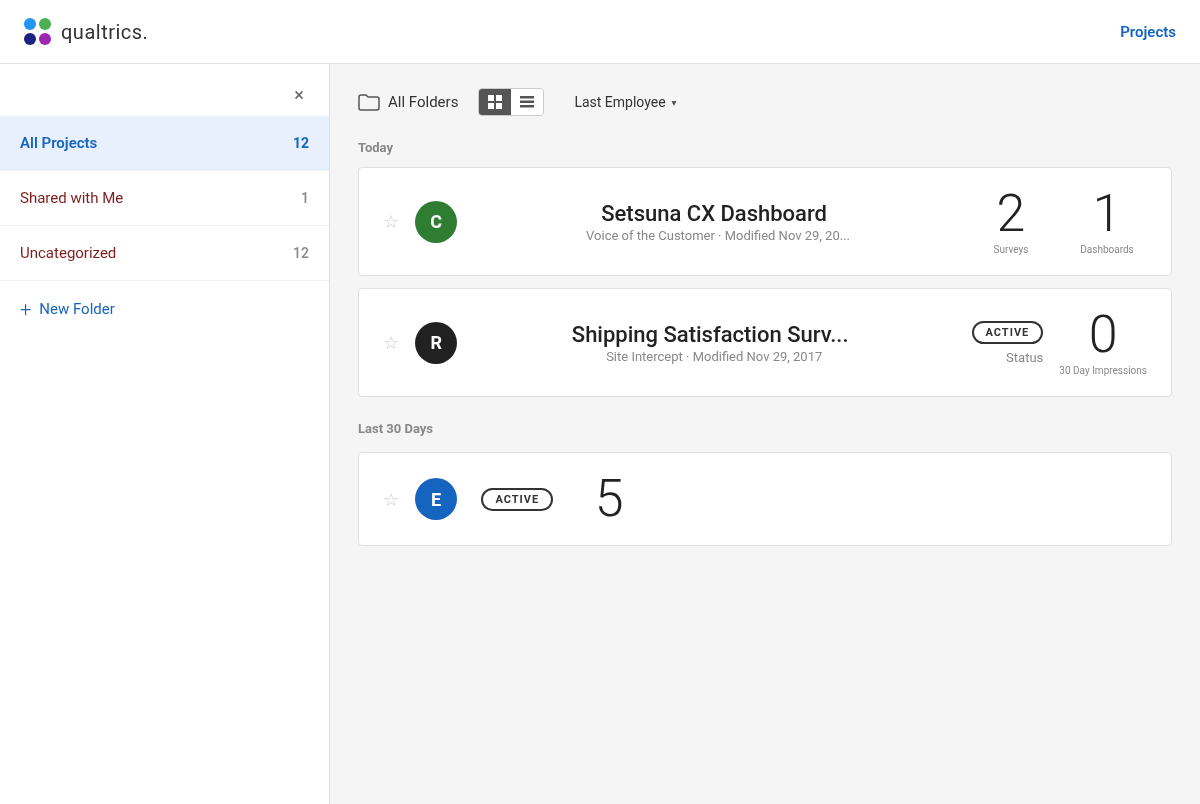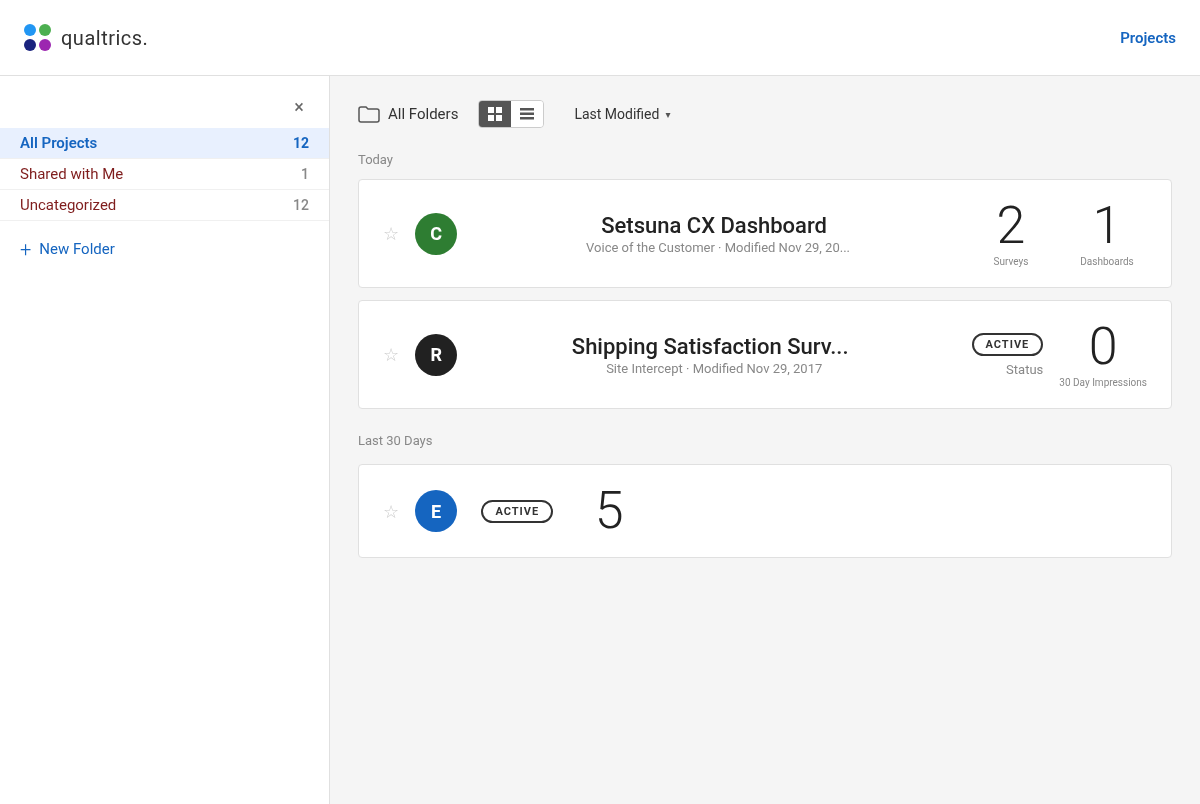--- a/index.html
+++ b/index.html
@@ -1,21 +1,21 @@
 <!DOCTYPE html>
 <html><head>
   <meta charset="utf-8">
   <style>
     * { box-sizing: border-box; margin: 0; padding: 0; }
     body { font-family: -apple-system, BlinkMacSystemFont, 'Segoe UI', Roboto, sans-serif; background: #f5f5f5; height: 804px; overflow: hidden; }
 
     
     .topnav {
       background: #fff;
-      height: 76px;
+      height: 64px;
       display: flex;
       align-items: center;
       justify-content: space-between;
       padding: 0 24px;
       border-bottom: 1px solid #e0e0e0;
       position: relative;
       z-index: 10;
     }
     .logo-area {
       display: flex;
@@ -72,21 +72,21 @@
       width: 28px;
       height: 28px;
       display: flex;
       align-items: center;
       justify-content: center;
     }
     .sidebar-item {
       display: flex;
       align-items: center;
       justify-content: space-between;
-      padding: 6px 20px;
+      padding: 18px 20px;
       cursor: pointer;
       border-bottom: 1px solid #f0f0f0;
     }
     .sidebar-item.active {
       background: #e8f0fe;
     }
     .sidebar-item-label {
       font-size: 15px;
       color: #7f1d1d;
     }
@@ -185,21 +185,21 @@
     .chevron-down {
       font-size: 10px;
       color: #555;
     }
 
     
     .section-header {
       font-size: 13px;
       color: #888;
       margin-bottom: 12px;
-      font-weight: 400;
+      font-weight: 700;
     }
 
     
     .project-card {
       background: #fff;
       border: 1px solid #e0e0e0;
       border-radius: 4px;
       padding: 20px 24px;
       margin-bottom: 12px;
       display: flex;
@@ -369,21 +369,21 @@
         <button class="view-btn">
           <svg viewBox="0 0 16 16" fill="#555">
             <rect x="1" y="2" width="14" height="2.5"></rect>
               <rect x="1" y="6.5" width="14" height="2.5"></rect>
               <rect x="1" y="11" width="14" height="2.5"></rect>
           </svg>
         </button>
       </div>
 
       <div class="sort-dropdown">
-        <span class="sort-label">Last Modified</span>
+        <span class="sort-label">Last Employee</span>
         <span class="chevron-down">▾</span>
       </div>
     </div>
 
     <div class="section-header">Today</div>
 
     <div class="project-card">
       <span class="star-btn">☆</span>
       <div class="project-icon icon-cx">C</div>
       <div class="project-info">

